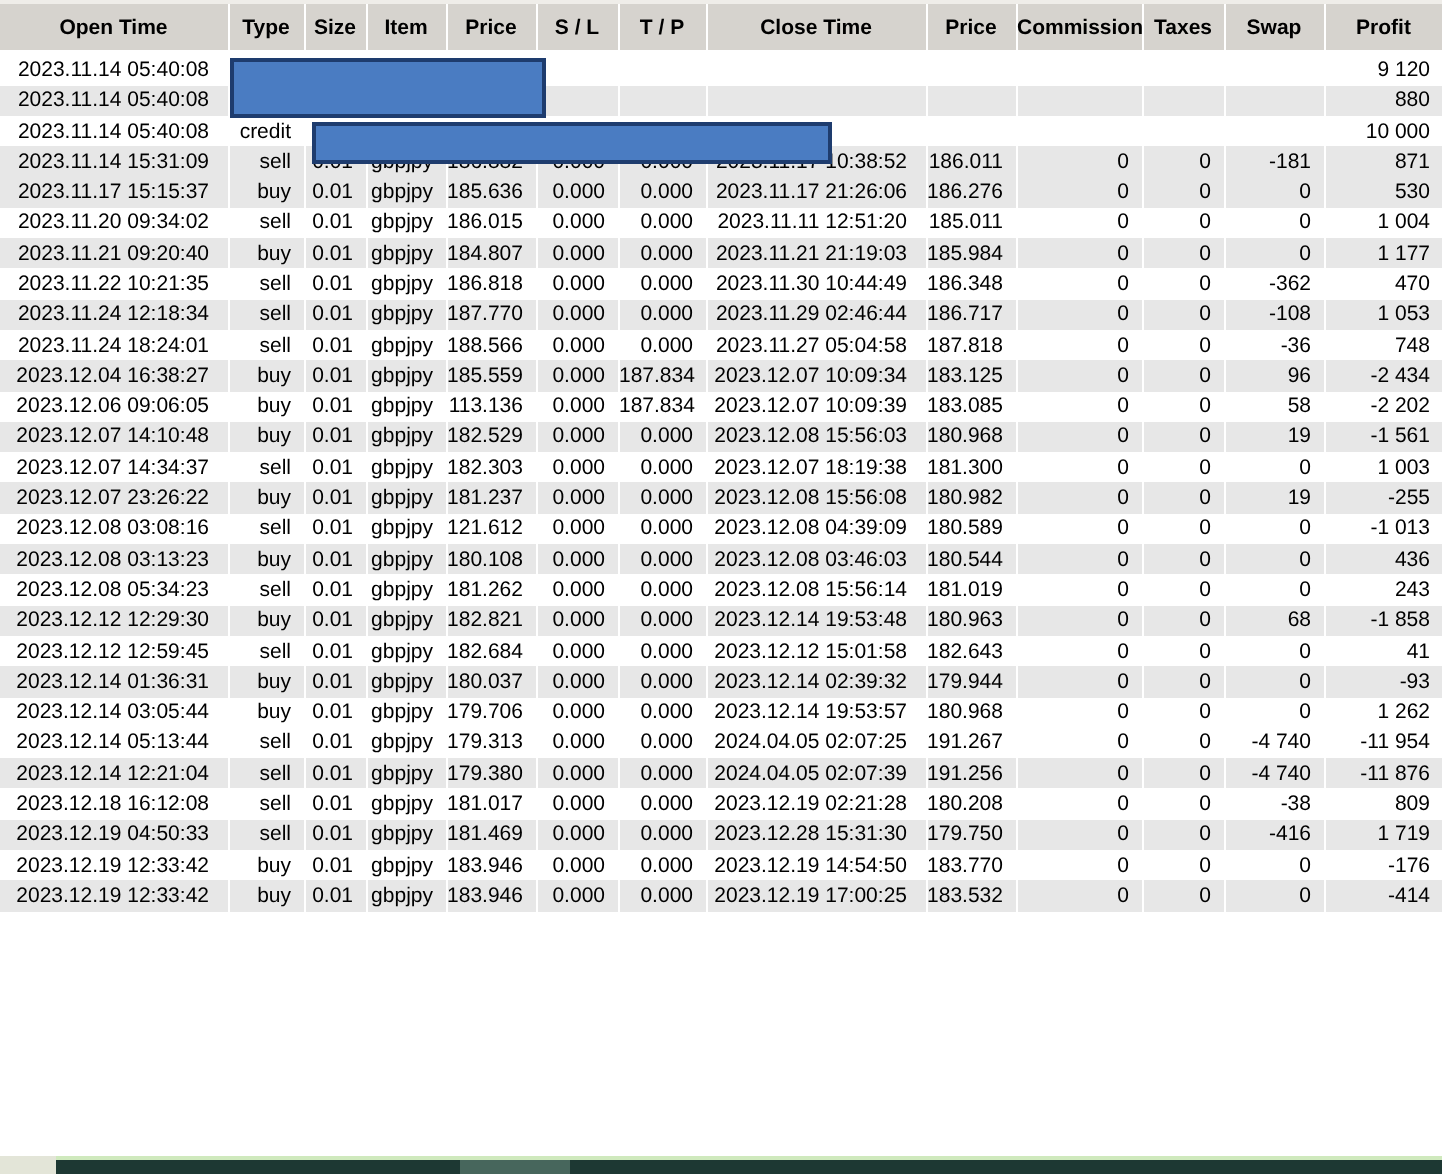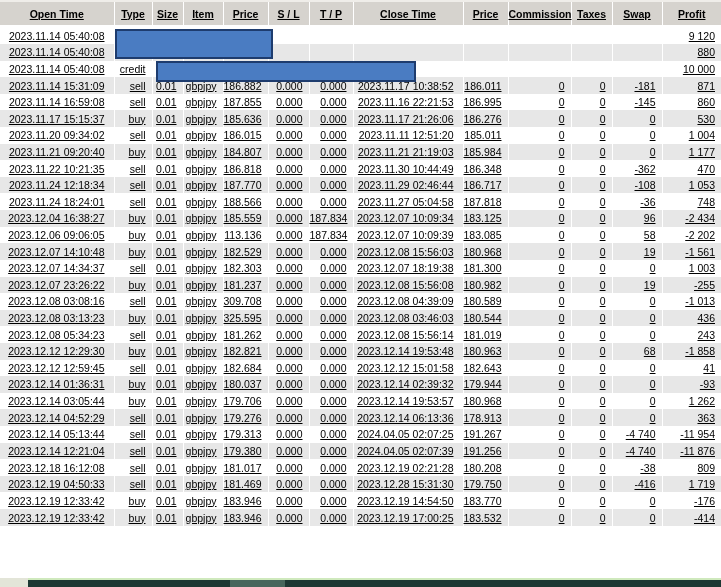--- a/index.html
+++ b/index.html
@@ -2,21 +2,21 @@
 <html style="--header-bg: #d6d3ce; --row-bg: #ffffff; --row-alt-bg: #e7e7e7; --redaction-fill: #4a7cc2; --redaction-border: #1e3c6e; --graph-dark: #1d3833; --graph-mid: #47665c; --graph-top-line: #cfe9bd; --graph-corner: #e3e5d8;"><head>
 <meta charset="utf-8">
 <style>
   html,body{margin:0;padding:0;}
   body{
     width:721px;height:587px;overflow:hidden;position:relative;
     background:#ffffff;font-family:"Liberation Sans",sans-serif;
   }
   table#hist{
     border-collapse:collapse;table-layout:fixed;
-    width:721px;height:526px;text-decoration:underline;
+    width:721px;height:456px;
   }
   th{
     background:var(--header-bg,#d6d3ce);
     font-size:10.5px;font-weight:bold;color:#000;
     text-align:center;padding:0;height:23px;
     border-top:2px solid #efede9;
     border-bottom:2px solid #ffffff;
     border-right:1px solid #ffffff;
     overflow:visible;white-space:nowrap;
   }
@@ -135,35 +135,20 @@
         <td class="c4">186.882</td>
         <td class="c5">0.000</td>
         <td class="c6">0.000</td>
         <td class="c7">2023.11.17 10:38:52</td>
         <td class="c8">186.011</td>
         <td class="c9">0</td>
         <td class="c10">0</td>
         <td class="c11">-181</td>
         <td class="c12">871</td>
       </tr>
-      <tr>
-        <td class="c0">2023.11.14 16:59:08</td>
-        <td class="c1">sell</td>
-        <td class="c2">0.01</td>
-        <td class="c3">gbpjpy</td>
-        <td class="c4">187.855</td>
-        <td class="c5">0.000</td>
-        <td class="c6">0.000</td>
-        <td class="c7">2023.11.16 22:21:53</td>
-        <td class="c8">186.995</td>
-        <td class="c9">0</td>
-        <td class="c10">0</td>
-        <td class="c11">-145</td>
-        <td class="c12">860</td>
-      </tr>
       <tr class="alt">
         <td class="c0">2023.11.17 15:15:37</td>
         <td class="c1">buy</td>
         <td class="c2">0.01</td>
         <td class="c3">gbpjpy</td>
         <td class="c4">185.636</td>
         <td class="c5">0.000</td>
         <td class="c6">0.000</td>
         <td class="c7">2023.11.17 21:26:06</td>
         <td class="c8">186.276</td>
@@ -320,36 +305,36 @@
         <td class="c9">0</td>
         <td class="c10">0</td>
         <td class="c11">19</td>
         <td class="c12">-255</td>
       </tr>
       <tr>
         <td class="c0">2023.12.08 03:08:16</td>
         <td class="c1">sell</td>
         <td class="c2">0.01</td>
         <td class="c3">gbpjpy</td>
-        <td class="c4">309.708</td>
+        <td class="c4">121.612</td>
         <td class="c5">0.000</td>
         <td class="c6">0.000</td>
         <td class="c7">2023.12.08 04:39:09</td>
         <td class="c8">180.589</td>
         <td class="c9">0</td>
         <td class="c10">0</td>
         <td class="c11">0</td>
         <td class="c12">-1 013</td>
       </tr>
       <tr class="alt">
         <td class="c0">2023.12.08 03:13:23</td>
         <td class="c1">buy</td>
         <td class="c2">0.01</td>
         <td class="c3">gbpjpy</td>
-        <td class="c4">325.595</td>
+        <td class="c4">180.108</td>
         <td class="c5">0.000</td>
         <td class="c6">0.000</td>
         <td class="c7">2023.12.08 03:46:03</td>
         <td class="c8">180.544</td>
         <td class="c9">0</td>
         <td class="c10">0</td>
         <td class="c11">0</td>
         <td class="c12">436</td>
       </tr>
       <tr>
@@ -419,35 +404,20 @@
         <td class="c3">gbpjpy</td>
         <td class="c4">179.706</td>
         <td class="c5">0.000</td>
         <td class="c6">0.000</td>
         <td class="c7">2023.12.14 19:53:57</td>
         <td class="c8">180.968</td>
         <td class="c9">0</td>
         <td class="c10">0</td>
         <td class="c11">0</td>
         <td class="c12">1 262</td>
-      </tr>
-      <tr class="alt">
-        <td class="c0">2023.12.14 04:52:29</td>
-        <td class="c1">sell</td>
-        <td class="c2">0.01</td>
-        <td class="c3">gbpjpy</td>
-        <td class="c4">179.276</td>
-        <td class="c5">0.000</td>
-        <td class="c6">0.000</td>
-        <td class="c7">2023.12.14 06:13:36</td>
-        <td class="c8">178.913</td>
-        <td class="c9">0</td>
-        <td class="c10">0</td>
-        <td class="c11">0</td>
-        <td class="c12">363</td>
       </tr>
       <tr>
         <td class="c0">2023.12.14 05:13:44</td>
         <td class="c1">sell</td>
         <td class="c2">0.01</td>
         <td class="c3">gbpjpy</td>
         <td class="c4">179.313</td>
         <td class="c5">0.000</td>
         <td class="c6">0.000</td>
         <td class="c7">2024.04.05 02:07:25</td>

